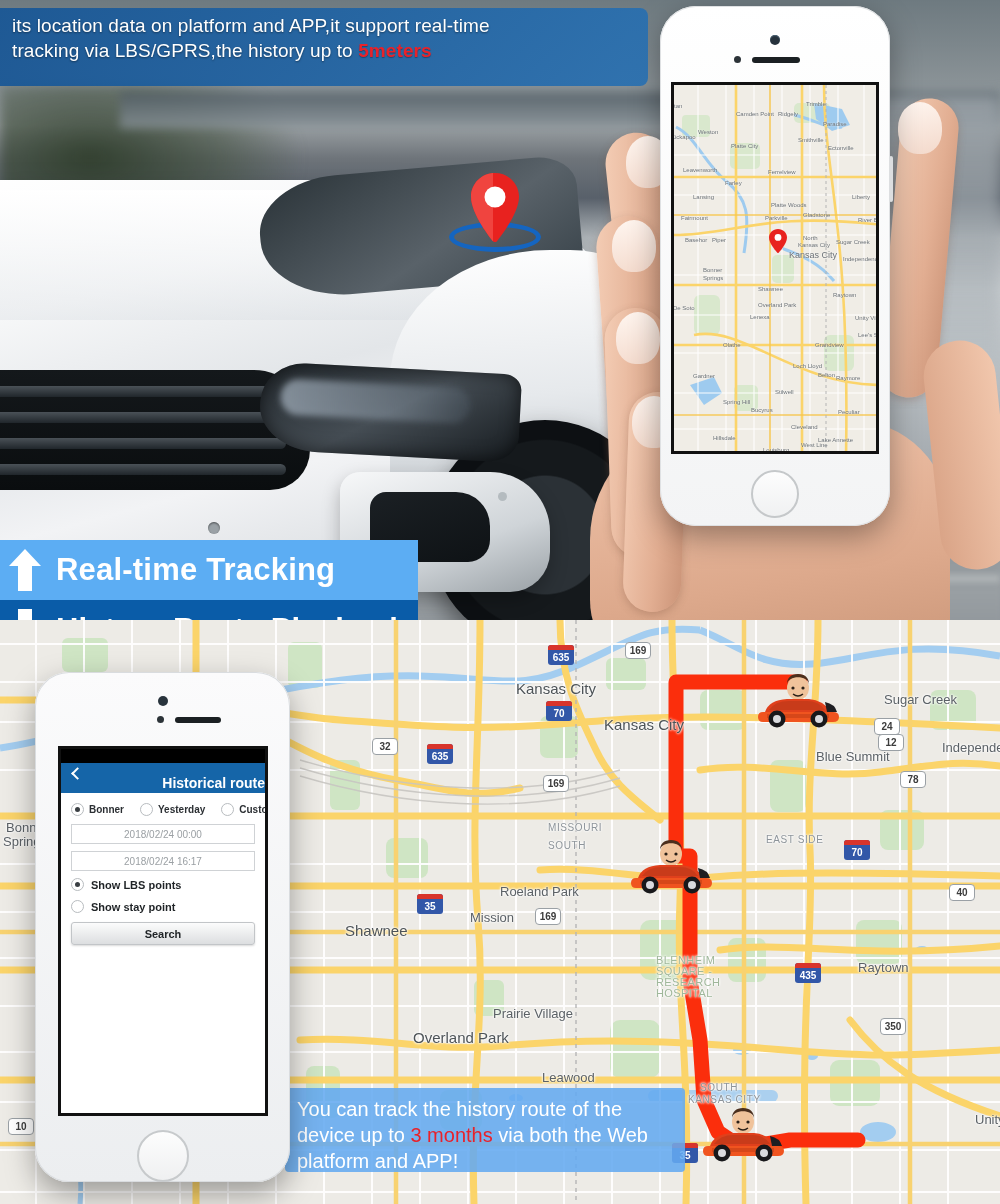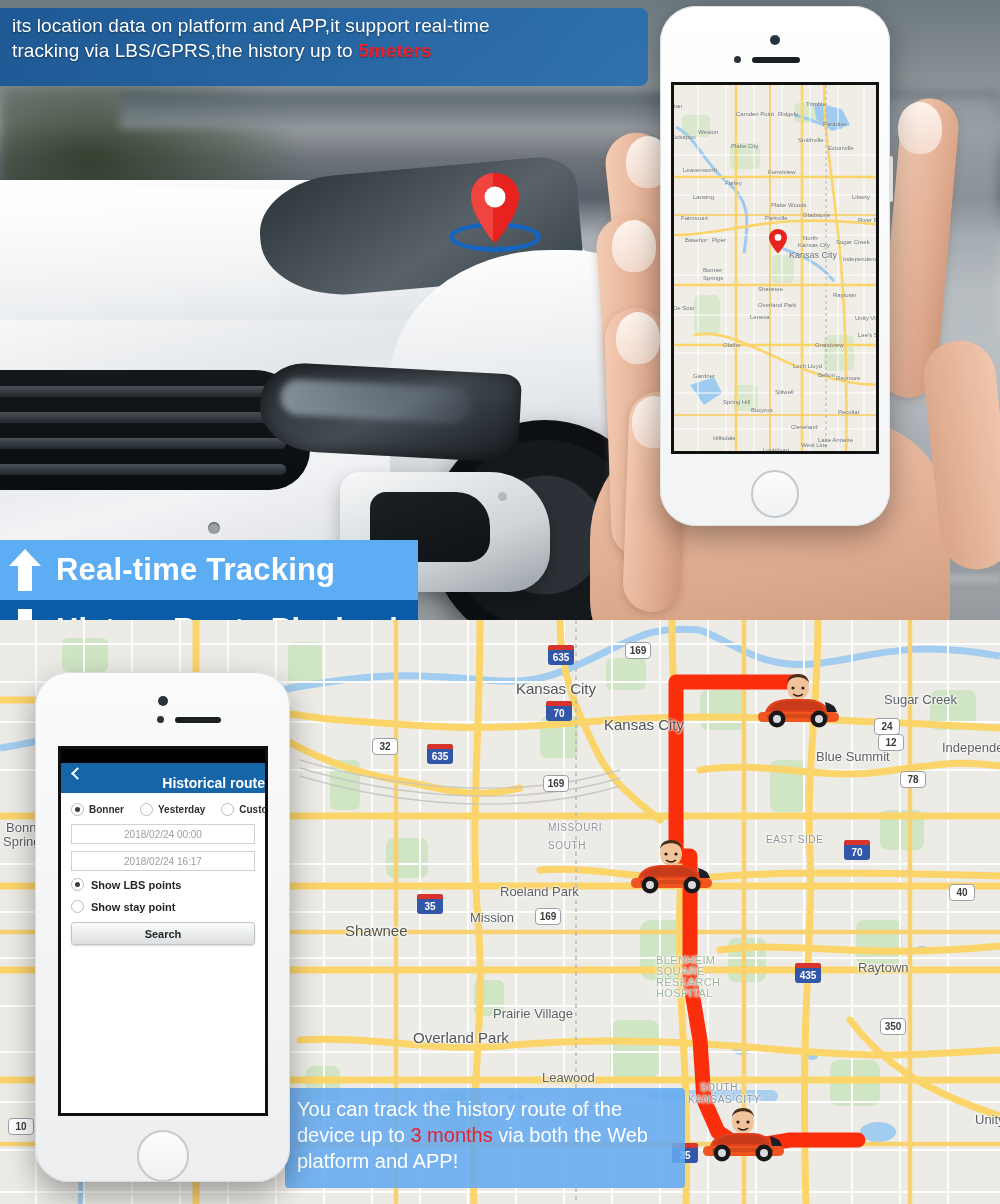--- a/index.html
+++ b/index.html
@@ -139,21 +139,21 @@
   .shield { position: absolute; display: flex; align-items: center; justify-content: center;
     font-size: 10px; font-weight: 700; color: #3c3c3c; background: #fff;
     border: 1.5px solid #9aa0a5; border-radius: 4px; width: 26px; height: 17px;
     font-family: "Liberation Sans", sans-serif; }
   .shield.i { color: #fff; background: #3257a8; border: none; border-radius: 3px;
     width: 26px; height: 20px; padding-top: 4px; }
   .shield.i::before { content: ""; position: absolute; top: 0; left: 0; right: 0; height: 5px;
     background: #d8342b; border-radius: 3px 3px 0 0; }
   .carmark { position: absolute; width: 86px; height: 56px; }
 
-  .bottom-caption { position: absolute; left: 285px; top: 1088px; width: 400px; height: 100px;
+  .bottom-caption { position: absolute; left: 285px; top: 1088px; width: 400px; height: 84px;
     background: rgba(100,170,240,.88); border-radius: 4px; padding: 8px 12px;
     color: #fff; font-size: 20px; line-height: 26px; }
   .bottom-caption .hl { color: #e8222a; }
 
   
   .phone2 { position: absolute; left: 35px; top: 672px; width: 255px; height: 510px;
     background: linear-gradient(180deg,#fbfbfc,#eceef0); border-radius: 34px;
     box-shadow: 0 12px 30px rgba(0,0,0,.35), inset 0 0 0 1px #d9dcdf; }
   .p2-cam { position: absolute; left: 50%; margin-left: -5px; top: 24px; width: 10px; height: 10px;
     border-radius: 50%; background: #28333c; }

